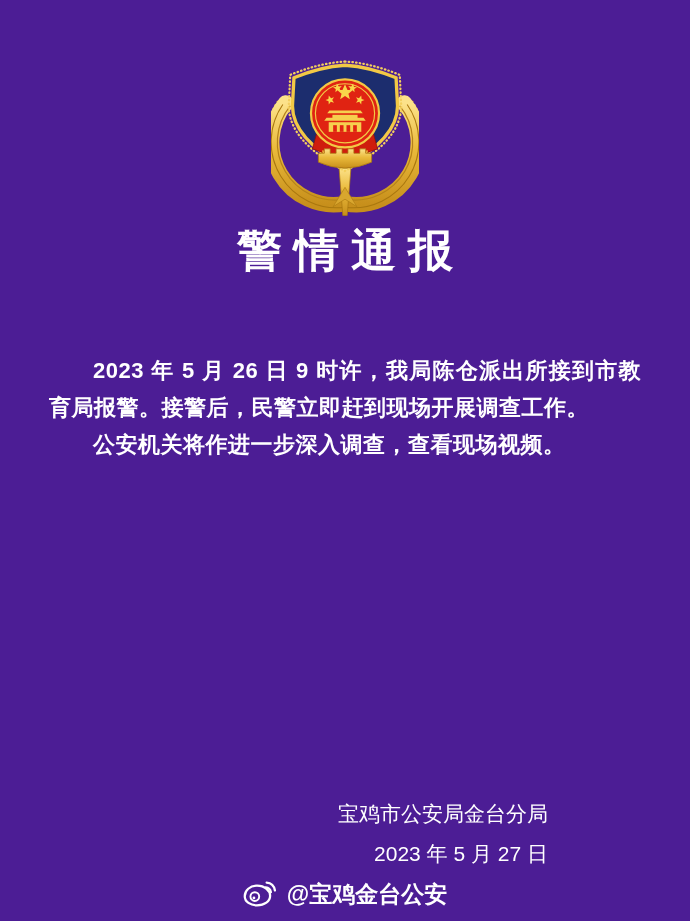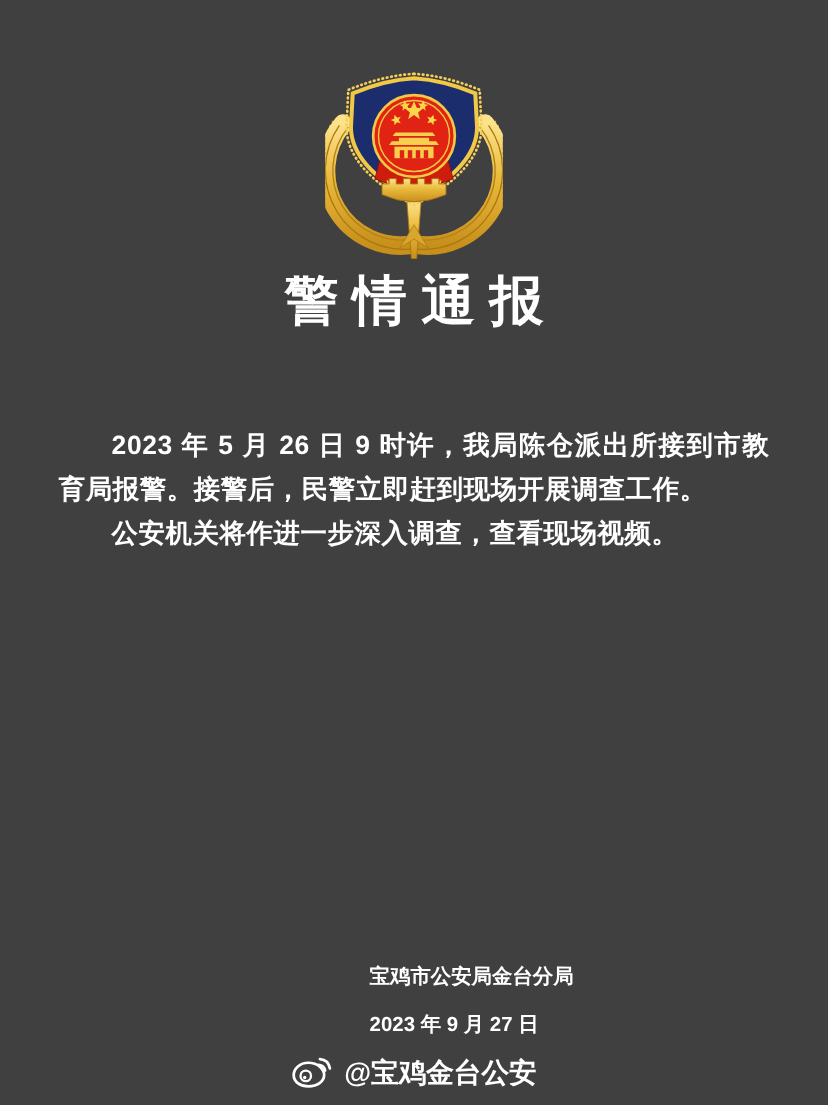--- a/index.html
+++ b/index.html
@@ -1,19 +1,19 @@
 <!DOCTYPE html>
 <html><head>
 <meta charset="utf-8">
 <style>
   html,body { margin:0; padding:0; }
   .page {
     position:relative;
     width:690px; height:921px;
-    background:#404040;
+    background:#4c1d95;
     color:#ffffff;
     font-family:"Liberation Sans", sans-serif;
     overflow:hidden;
   }
   .emblem {
     position:absolute; top:60px; left:50%;
     transform:translateX(-50%);
     width:148px; height:157px;
   }
   .emblem svg { display:block; width:100%; height:100%; }
@@ -27,22 +27,22 @@
   .body {
     position:absolute; top:317px; left:49px; width:592px;
     font-size:22px; line-height:37px; font-weight:bold;
     text-align:justify; letter-spacing:0.5px;
     color:#ffffff;
     margin-top:35px;
   }
   .body p { margin:0; text-indent:2em; }
   .signature {
     position:absolute; top:794px; left:308px; width:240px;
-    text-align:left;
-    font-size:17px; font-weight:bold; line-height:40px;
+    text-align:right;
+    font-size:21px; font-weight:normal; line-height:40px;
     color:#ffffff;
   }
   .footer {
     position:absolute; top:879px; left:0; width:100%;
     display:flex; justify-content:center; align-items:flex-start; gap:9px;
     font-size:23px; font-weight:bold;
     color:#ffffff;
   }
   .weibo-ic { display:inline-block; width:35px; height:29px; }
   .weibo-ic svg { display:block; width:100%; height:100%; }
@@ -114,21 +114,21 @@
 
   <h1 class="title">警情通报</h1>
 
   <div class="body">
     <p>2023 年 5 月 26 日 9 时许，我局陈仓派出所接到市教育局报警。接警后，民警立即赶到现场开展调查工作。</p>
     <p>公安机关将作进一步深入调查，查看现场视频。</p>
   </div>
 
   <div class="signature">
     <div>宝鸡市公安局金台分局</div>
-    <div>2023 年 9 月 27 日</div>
+    <div>2023 年 5 月 27 日</div>
   </div>
 
   <div class="footer">
     <span class="weibo-ic">
       <svg viewBox="0 0 40 32" xmlns="http://www.w3.org/2000/svg">
         <path d="M16,7 C8,7 2,12.5 2,19 c0,6.5 6.5,10.5 14,10.5 c8.5,0 15,-4.5 15,-11 c0,-5.5 -6,-11.5 -15,-11.5 Z" fill="none" stroke="#ffffff" stroke-width="2.6"></path>
         <circle cx="13.5" cy="19.5" r="5" fill="none" stroke="#ffffff" stroke-width="2.2"></circle>
         <circle cx="12.5" cy="21" r="1.6" fill="#ffffff"></circle>
         <path d="M27,3.5 q8,0.5 9.5,9" fill="none" stroke="#ffffff" stroke-width="2.6" stroke-linecap="round"></path>
         <path d="M26,9 q5,0.5 6,5.5" fill="none" stroke="#ffffff" stroke-width="2.4" stroke-linecap="round"></path>

